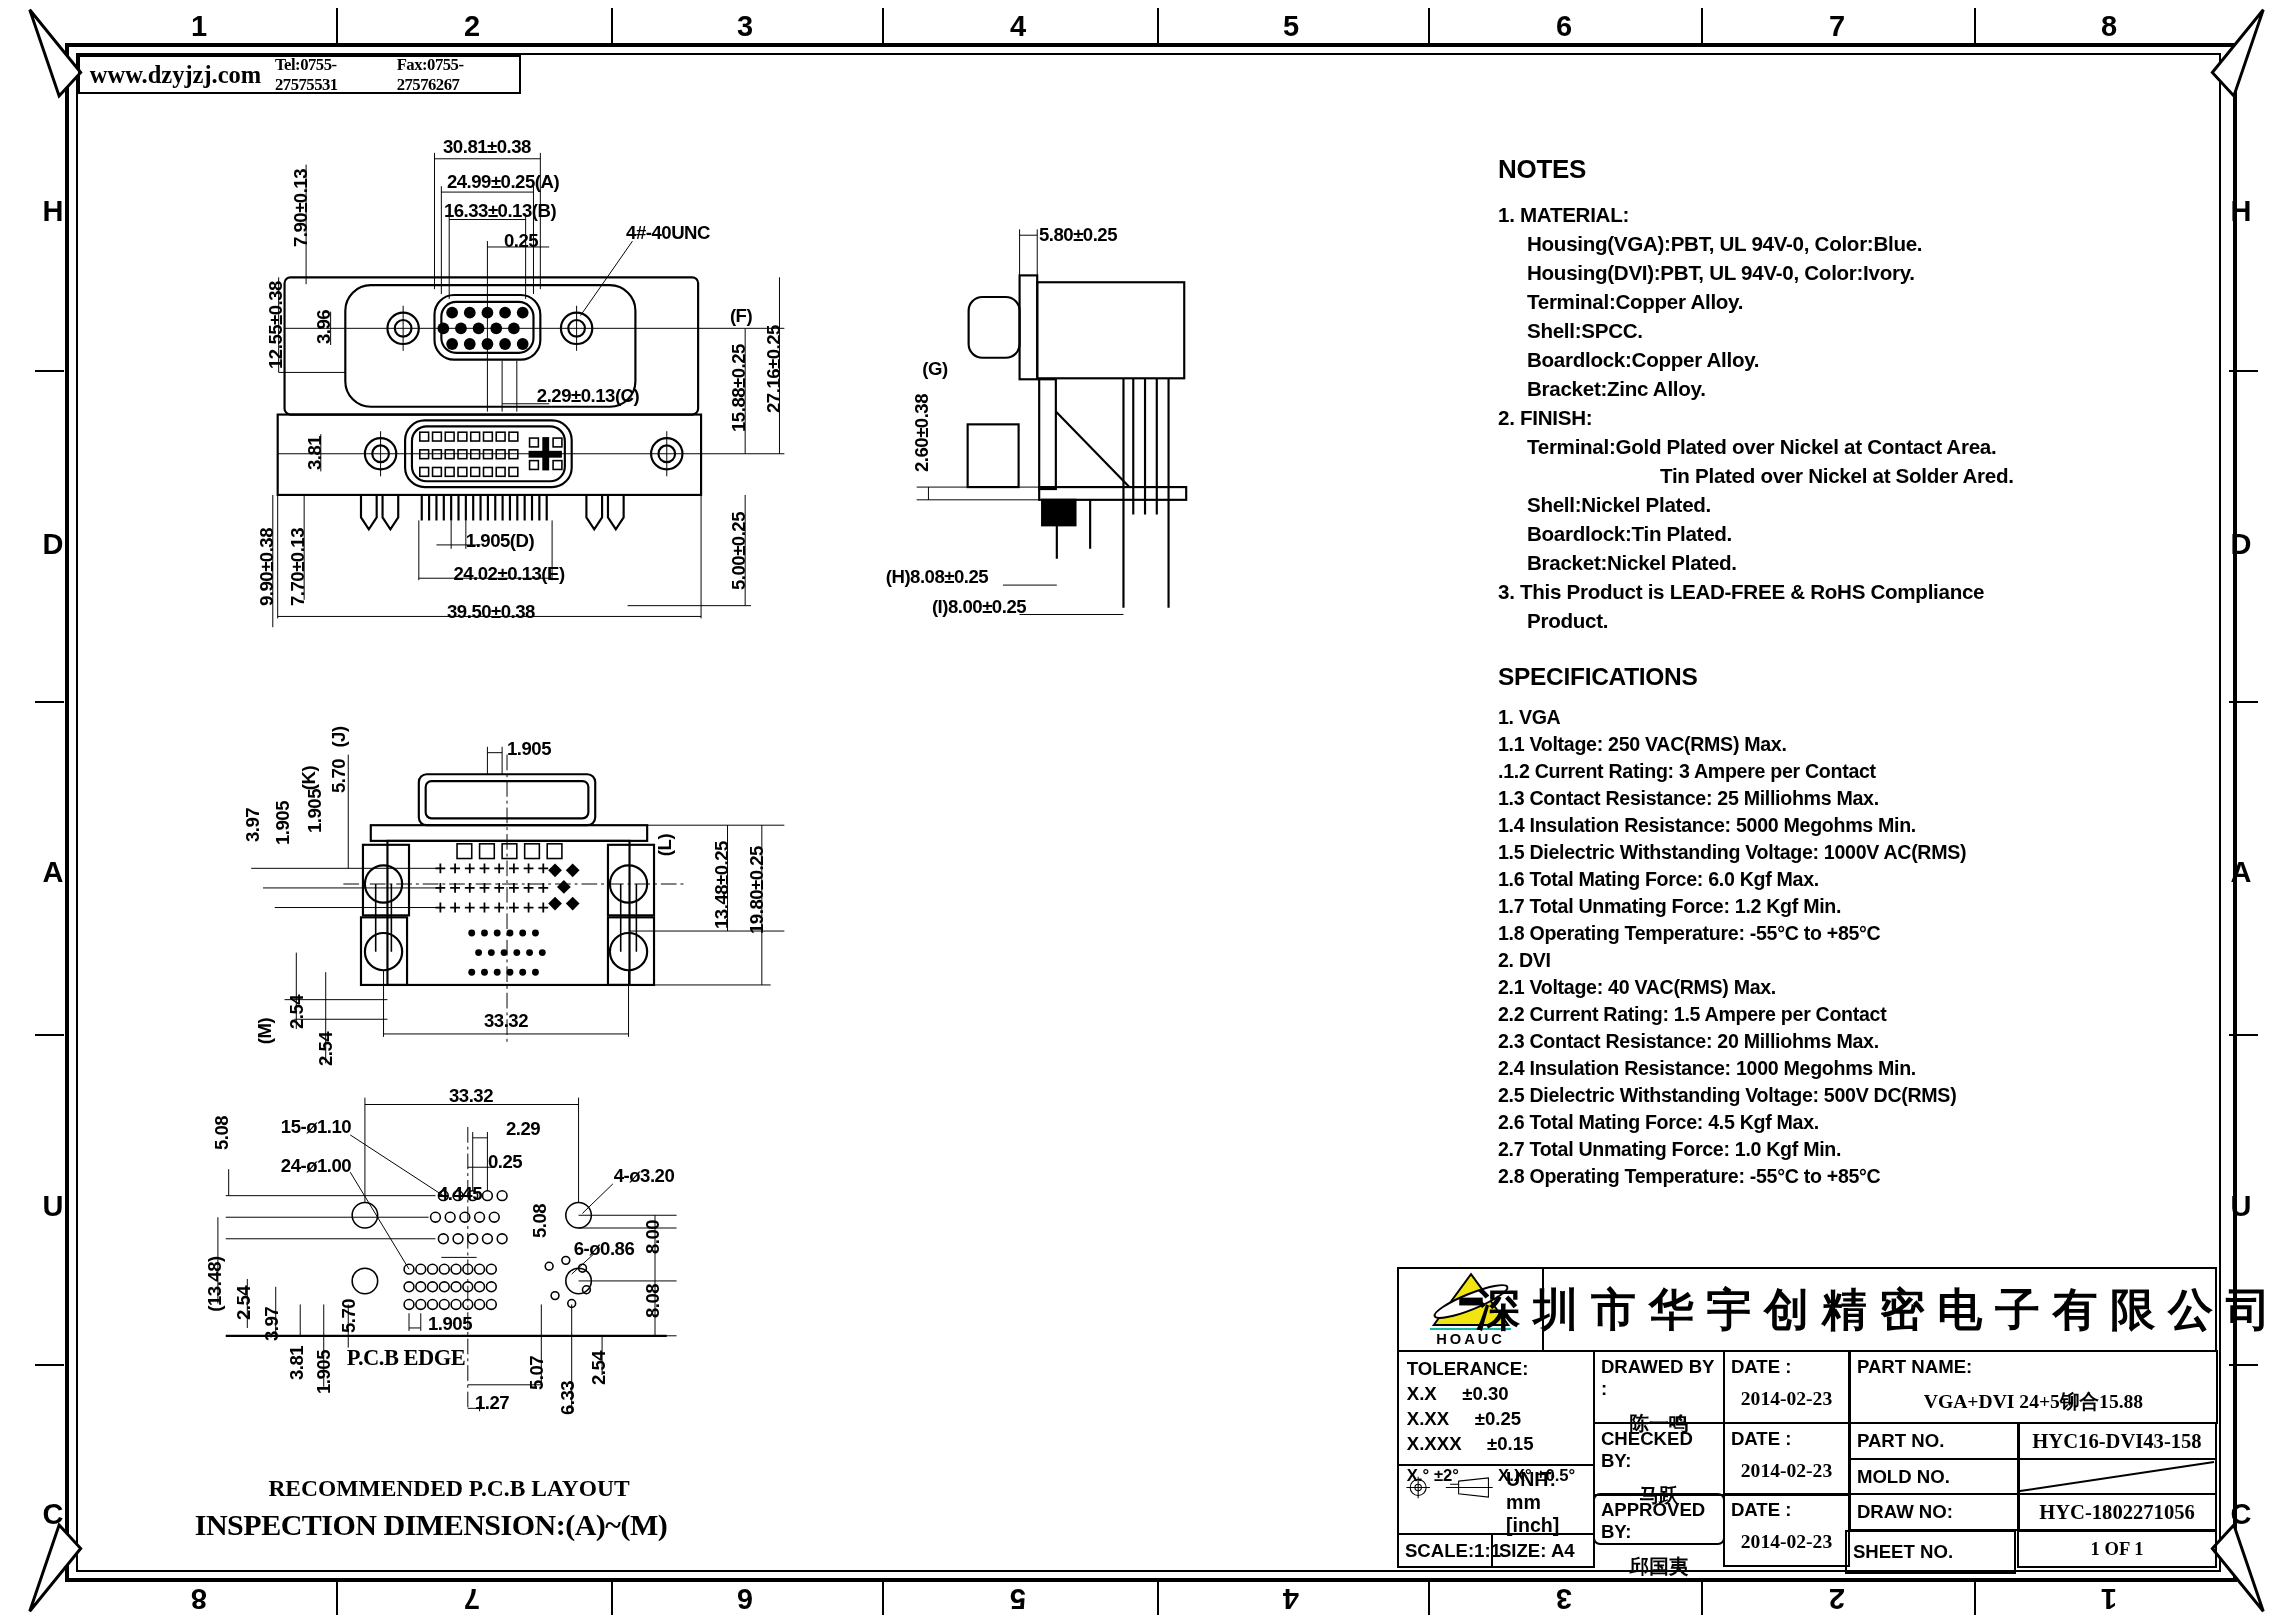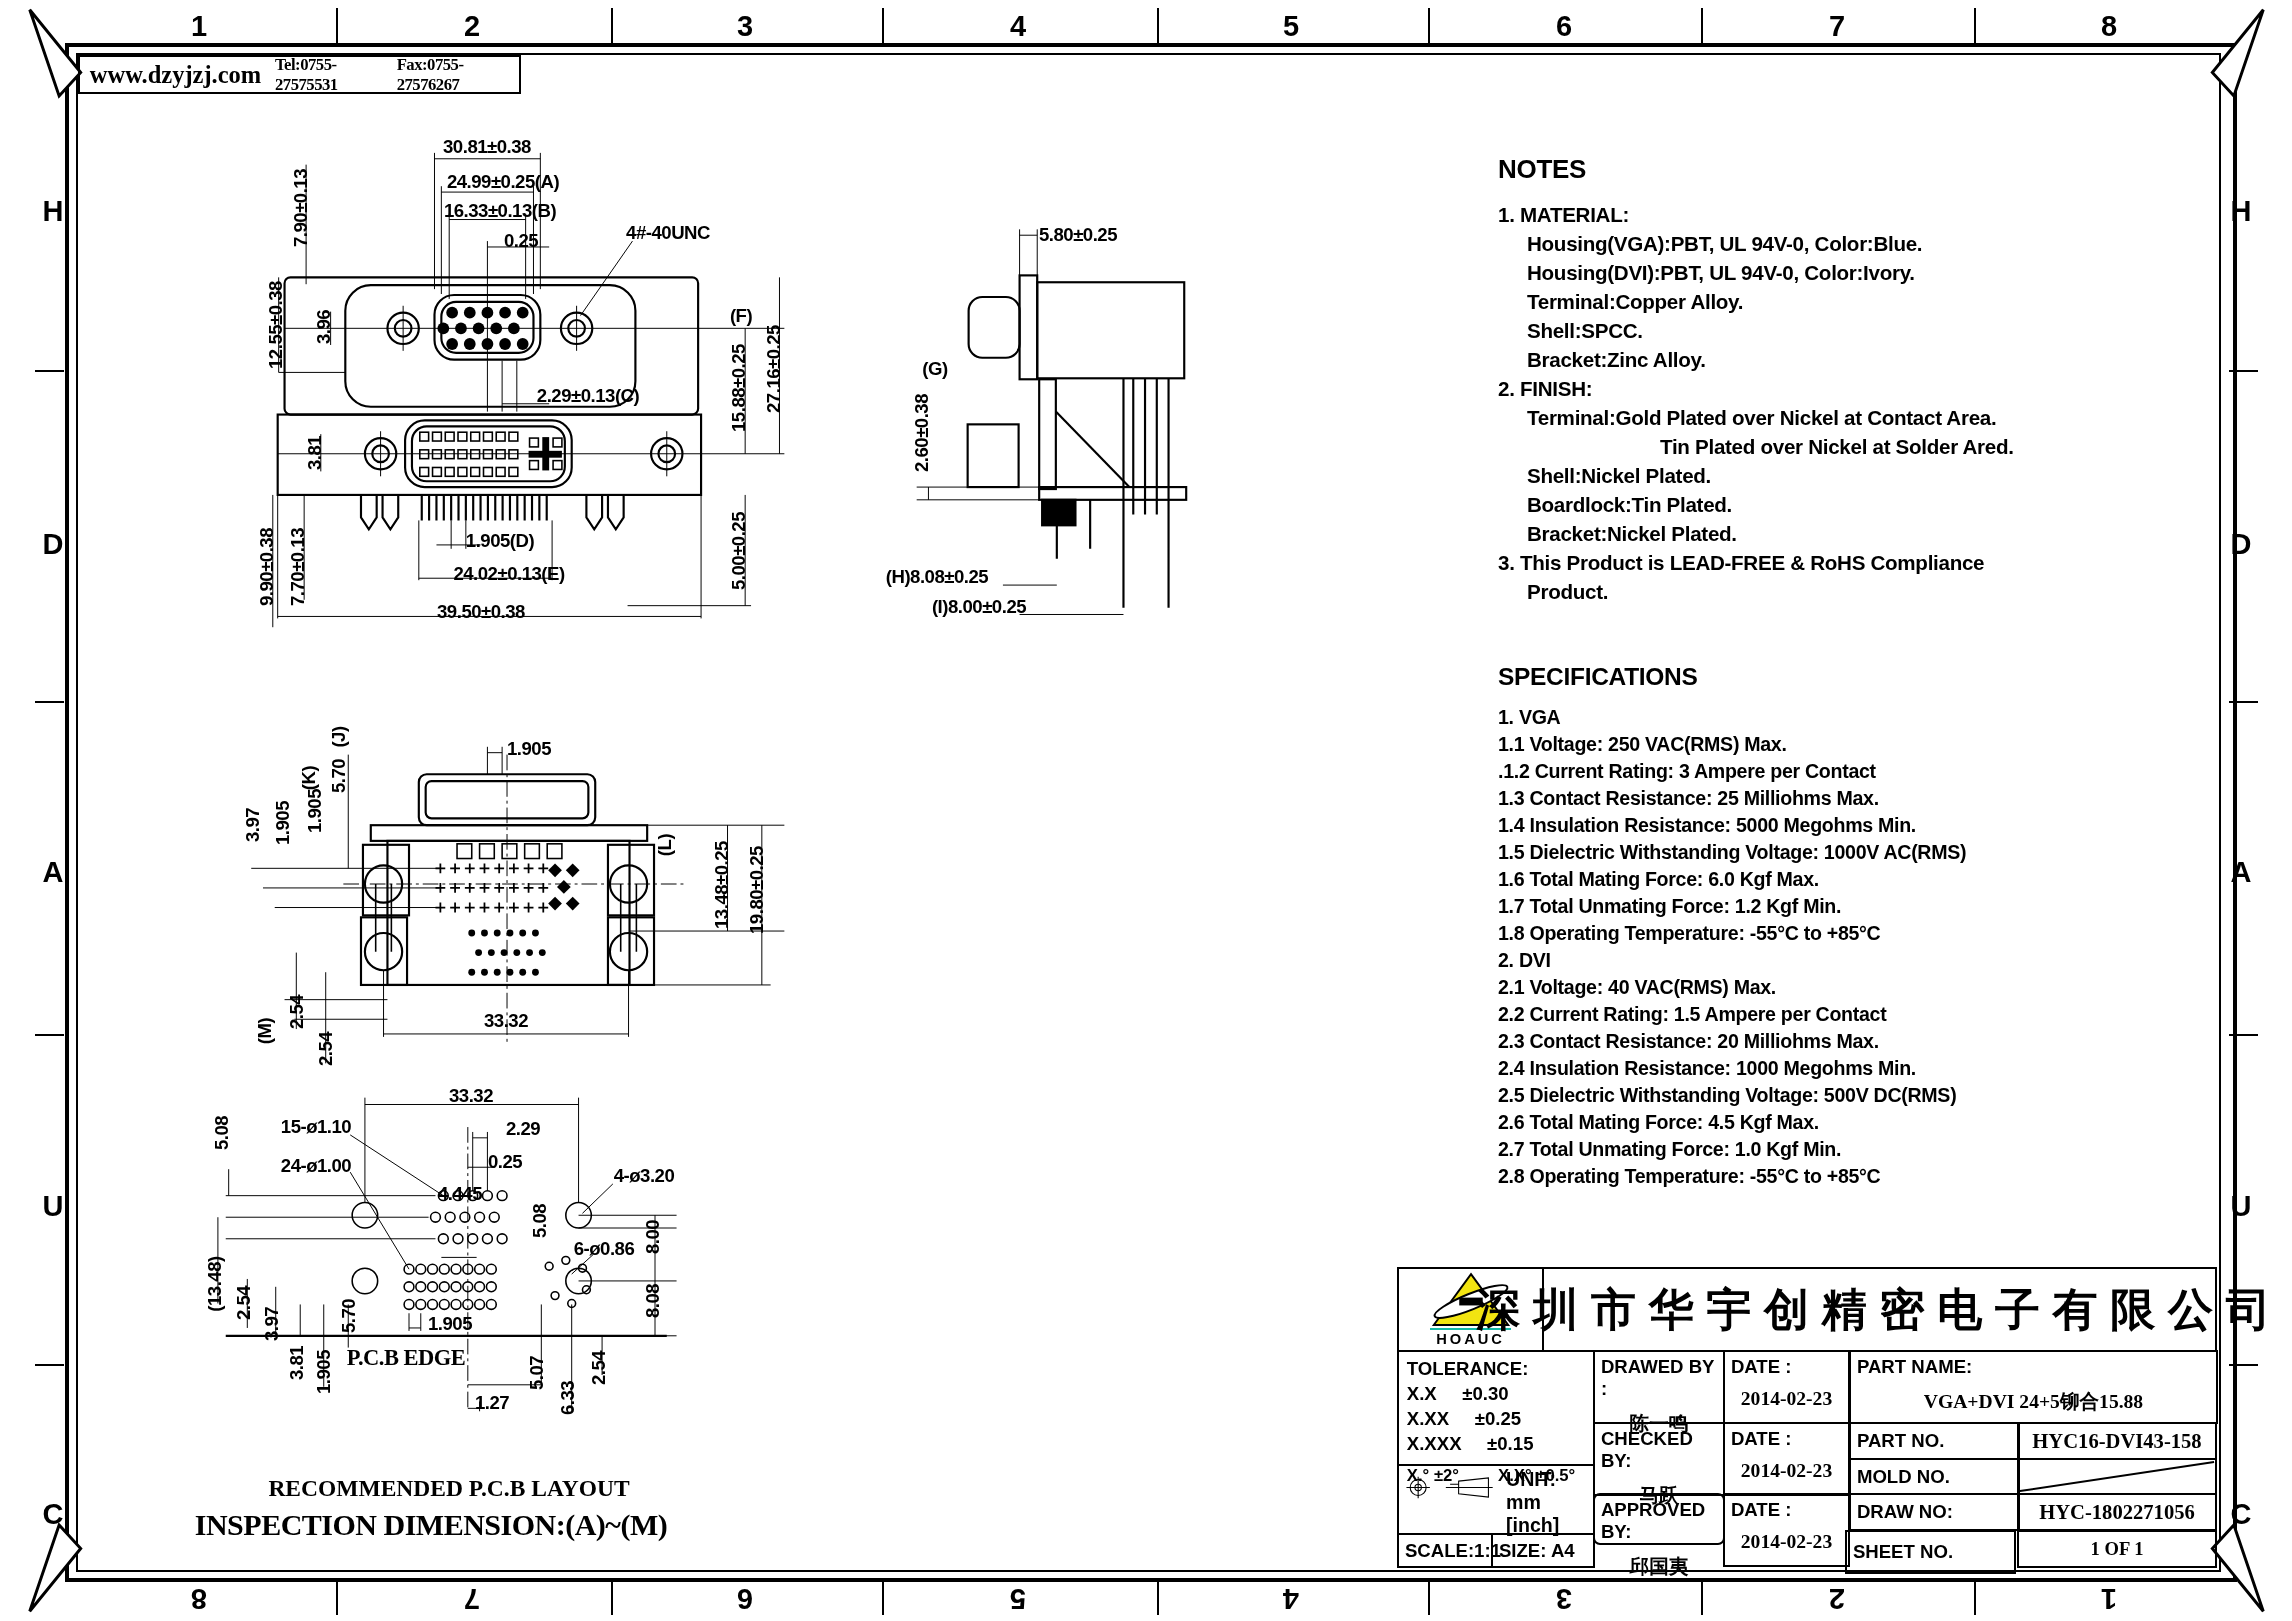--- a/index.html
+++ b/index.html
@@ -373,21 +373,21 @@
     <div class="dim" style="left: 324px; top: 327px; transform: translate(-50%, -50%) rotate(-90deg);">3.96</div>
     <div class="dim" style="left: 741px; top: 316px; transform: translate(-50%, -50%);">(F)</div>
     <div class="dim" style="left: 739px; top: 388px; transform: translate(-50%, -50%) rotate(-90deg);">15.88±0.25</div>
     <div class="dim" style="left: 774px; top: 369px; transform: translate(-50%, -50%) rotate(-90deg);">27.16±0.25</div>
     <div class="dim" style="left: 588px; top: 396px; transform: translate(-50%, -50%);">2.29±0.13(C)</div>
     <div class="dim" style="left: 315px; top: 453px; transform: translate(-50%, -50%) rotate(-90deg);">3.81</div>
     <div class="dim" style="left: 267px; top: 567px; transform: translate(-50%, -50%) rotate(-90deg);">9.90±0.38</div>
     <div class="dim" style="left: 298px; top: 567px; transform: translate(-50%, -50%) rotate(-90deg);">7.70±0.13</div>
     <div class="dim" style="left: 500px; top: 541px; transform: translate(-50%, -50%);">1.905(D)</div>
     <div class="dim" style="left: 509px; top: 574px; transform: translate(-50%, -50%);">24.02±0.13(E)</div>
-    <div class="dim" style="left: 481px; top: 612px; transform: translate(-50%, -50%); text-align: right;">39.50±0.38</div>
+    <div class="dim" style="left: 491px; top: 612px; transform: translate(-50%, -50%); text-align: right;">39.50±0.38</div>
     <div class="dim" style="left: 739px; top: 551px; transform: translate(-50%, -50%) rotate(-90deg);">5.00±0.25</div>
     <div class="dim" style="left: 1078px; top: 235px; transform: translate(-50%, -50%);">5.80±0.25</div>
     <div class="dim" style="left: 935px; top: 369px; transform: translate(-50%, -50%);">(G)</div>
     <div class="dim" style="left: 922px; top: 433px; transform: translate(-50%, -50%) rotate(-90deg);">2.60±0.38</div>
     <div class="dim" style="left: 937px; top: 577px; transform: translate(-50%, -50%);">(H)8.08±0.25</div>
     <div class="dim" style="left: 979px; top: 607px; transform: translate(-50%, -50%);">(I)8.00±0.25</div>
     <div class="dim" style="left: 529px; top: 749px; transform: translate(-50%, -50%);">1.905</div>
     <div class="dim" style="left: 339px; top: 737px; transform: translate(-50%, -50%) rotate(-90deg);">(J)</div>
     <div class="dim" style="left: 339px; top: 776px; transform: translate(-50%, -50%) rotate(-90deg);">5.70</div>
     <div class="dim" style="left: 309px; top: 778px; transform: translate(-50%, -50%) rotate(-90deg);">(K)</div>
@@ -428,20 +428,21 @@
   </div>
 
 <div class="notes">
   <p class="t">NOTES</p>
   <div id="notes-lines">
       <p class="">1. MATERIAL:</p>
       <p class="i1">Housing(VGA):PBT, UL 94V-0, Color:Blue.</p>
       <p class="i1">Housing(DVI):PBT, UL 94V-0, Color:Ivory.</p>
       <p class="i1">Terminal:Copper Alloy.</p>
       <p class="i1">Shell:SPCC.</p>
+      <p class="i1">Boardlock:Copper Alloy.</p>
       <p class="i1">Bracket:Zinc Alloy.</p>
       <p class="">2. FINISH:</p>
       <p class="i1">Terminal:Gold Plated over Nickel at Contact Area.</p>
       <p class="i2">Tin Plated over Nickel at Solder Ared.</p>
       <p class="i1">Shell:Nickel Plated.</p>
       <p class="i1">Boardlock:Tin Plated.</p>
       <p class="i1">Bracket:Nickel Plated.</p>
       <p class="">3. This Product is LEAD-FREE &amp; RoHS Compliance</p>
       <p class="i1">Product.</p>
     </div>

